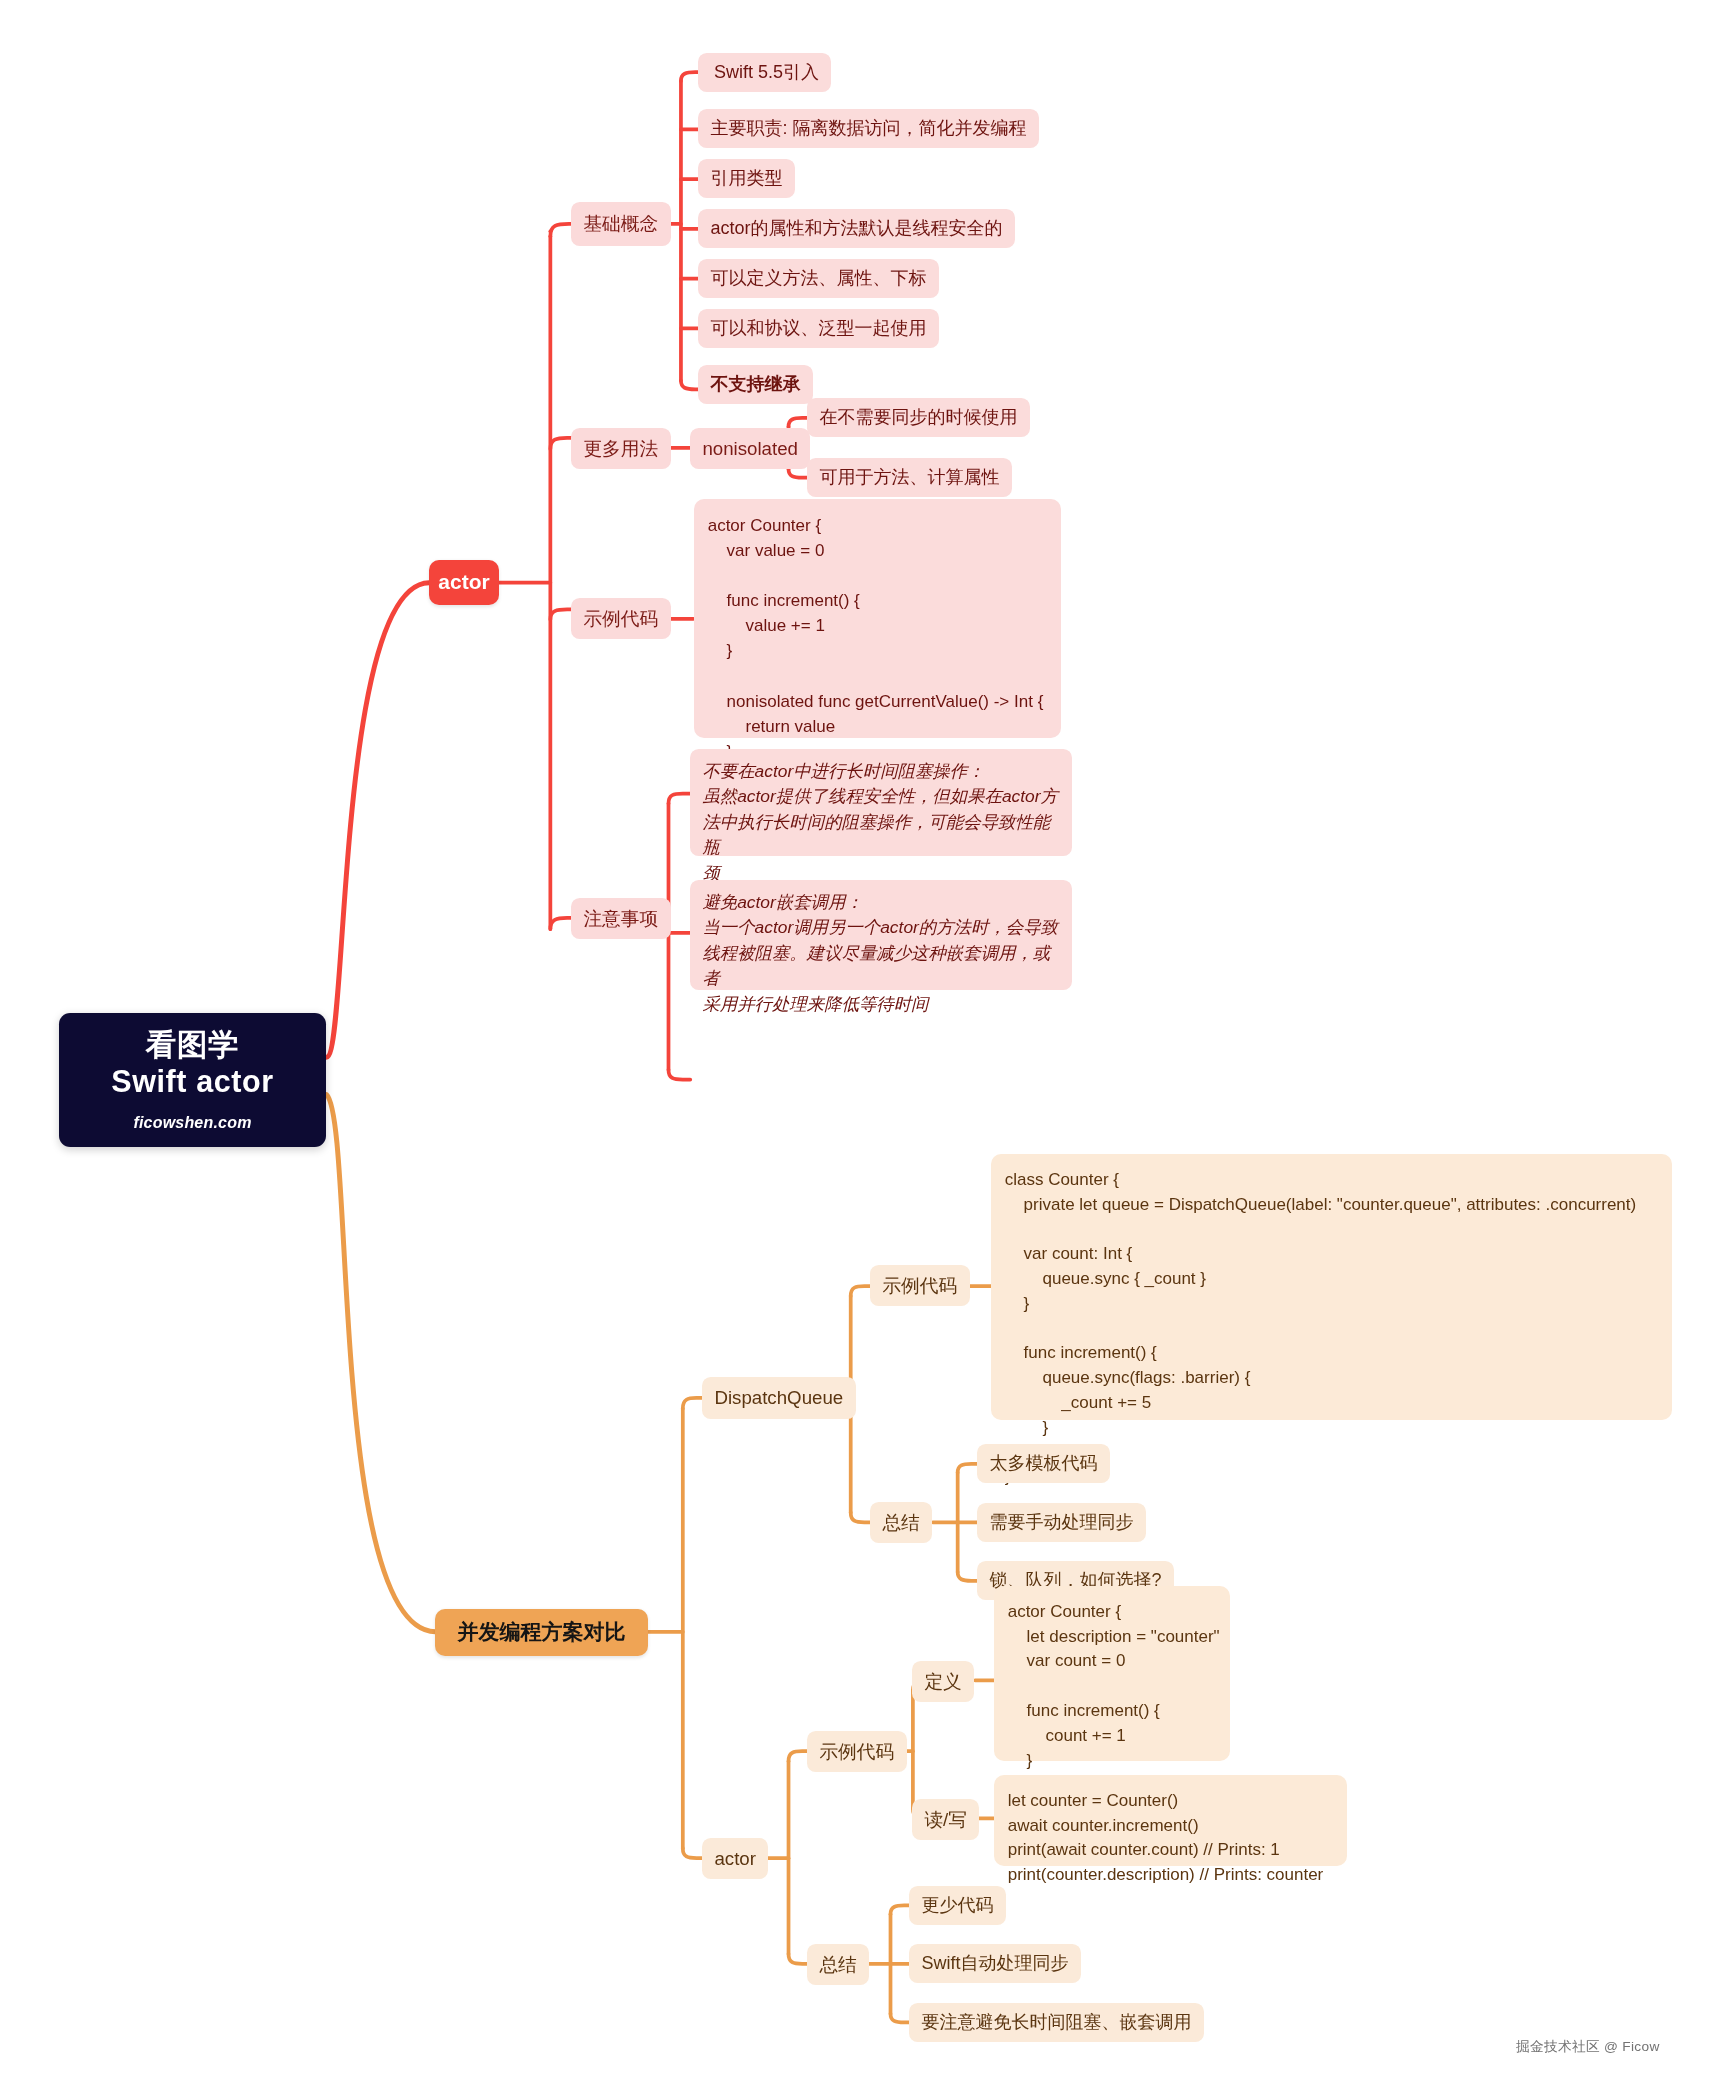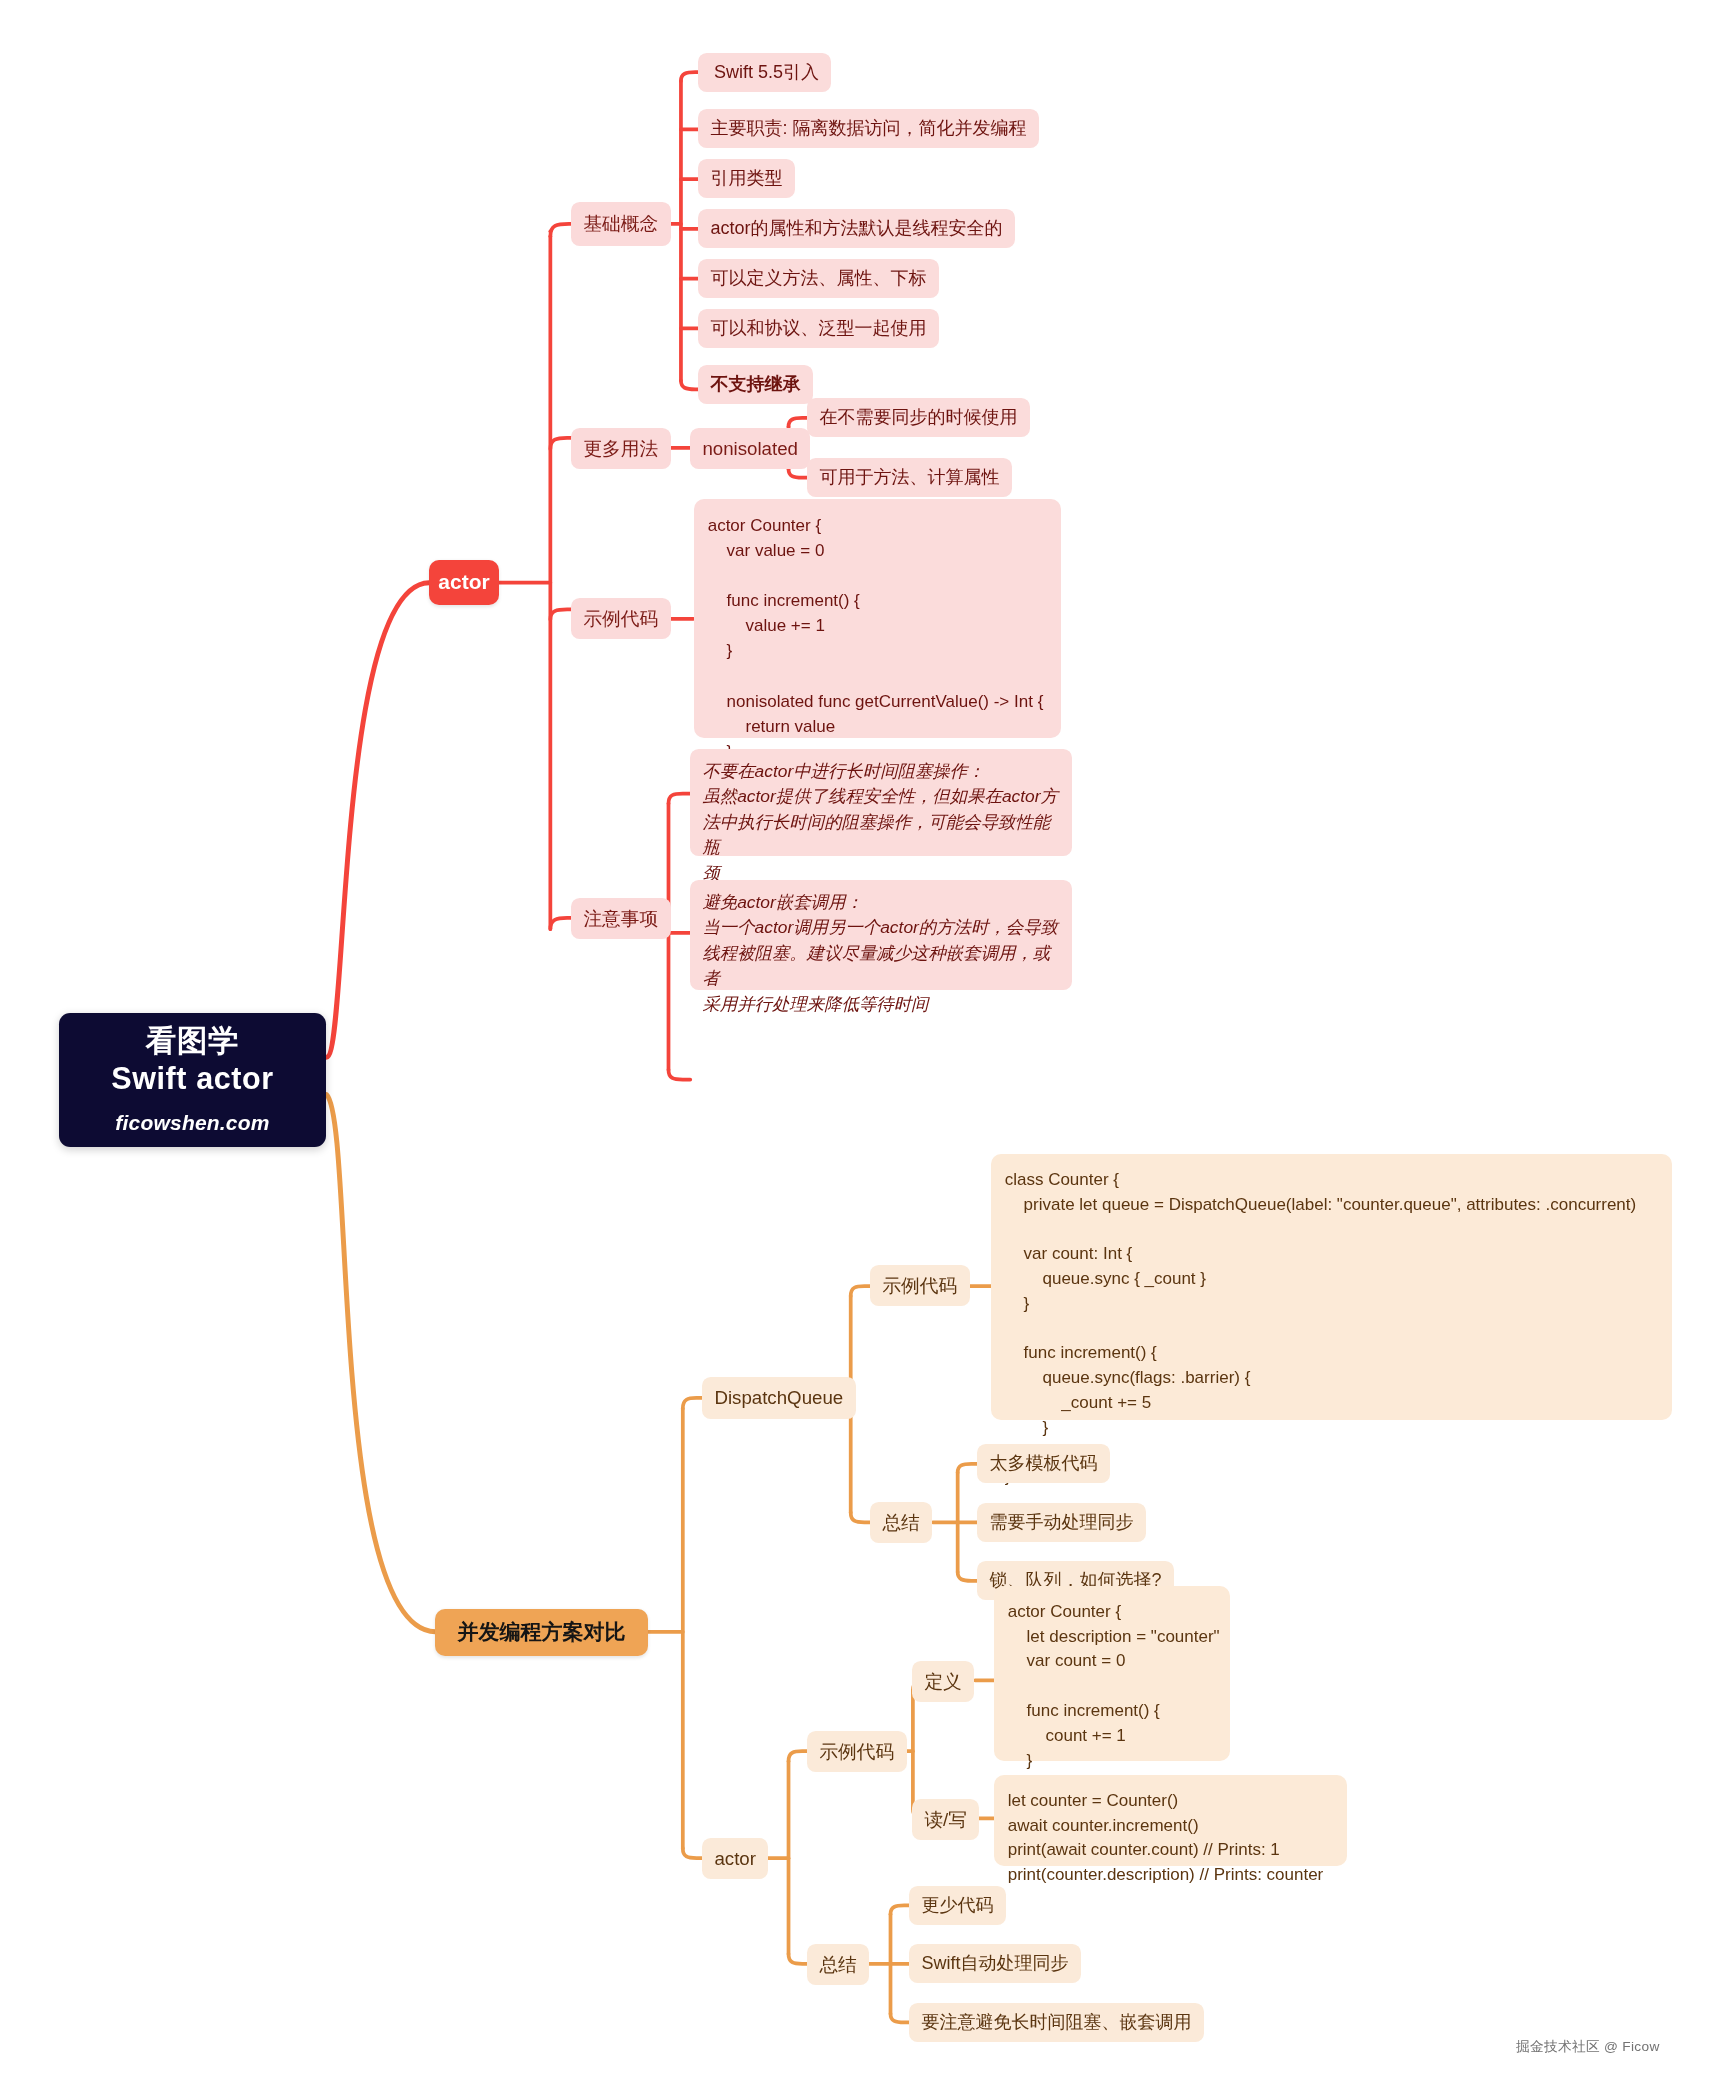--- a/index.html
+++ b/index.html
@@ -27,21 +27,21 @@
     flex-direction:column;
     justify-content:center;
     align-items:center;
     text-align:center;
     box-shadow:0 2.5px 8.7px rgba(0,0,0,.18);
   }
   .root .r-title{
     font-size:30.5px;font-weight:700;letter-spacing:0.6px;line-height:1.22;
   }
   .root .r-sub{
-    font-size:21px;font-style:italic;font-weight:700;margin-top:12px;letter-spacing:0.2px;
+    font-size:16px;font-style:italic;font-weight:700;margin-top:12px;letter-spacing:0.2px;
   }
 
   
   .b1-main{
     background:#f4443b;color:#fff;font-size:21px;font-weight:700;
     justify-content:center;border-radius:10px;
     box-shadow:0 1.2px 3.7px rgba(0,0,0,.10);
   }
   .b1-sub{
     background:#fbdada;color:#7b1b16;font-size:18.7px;

